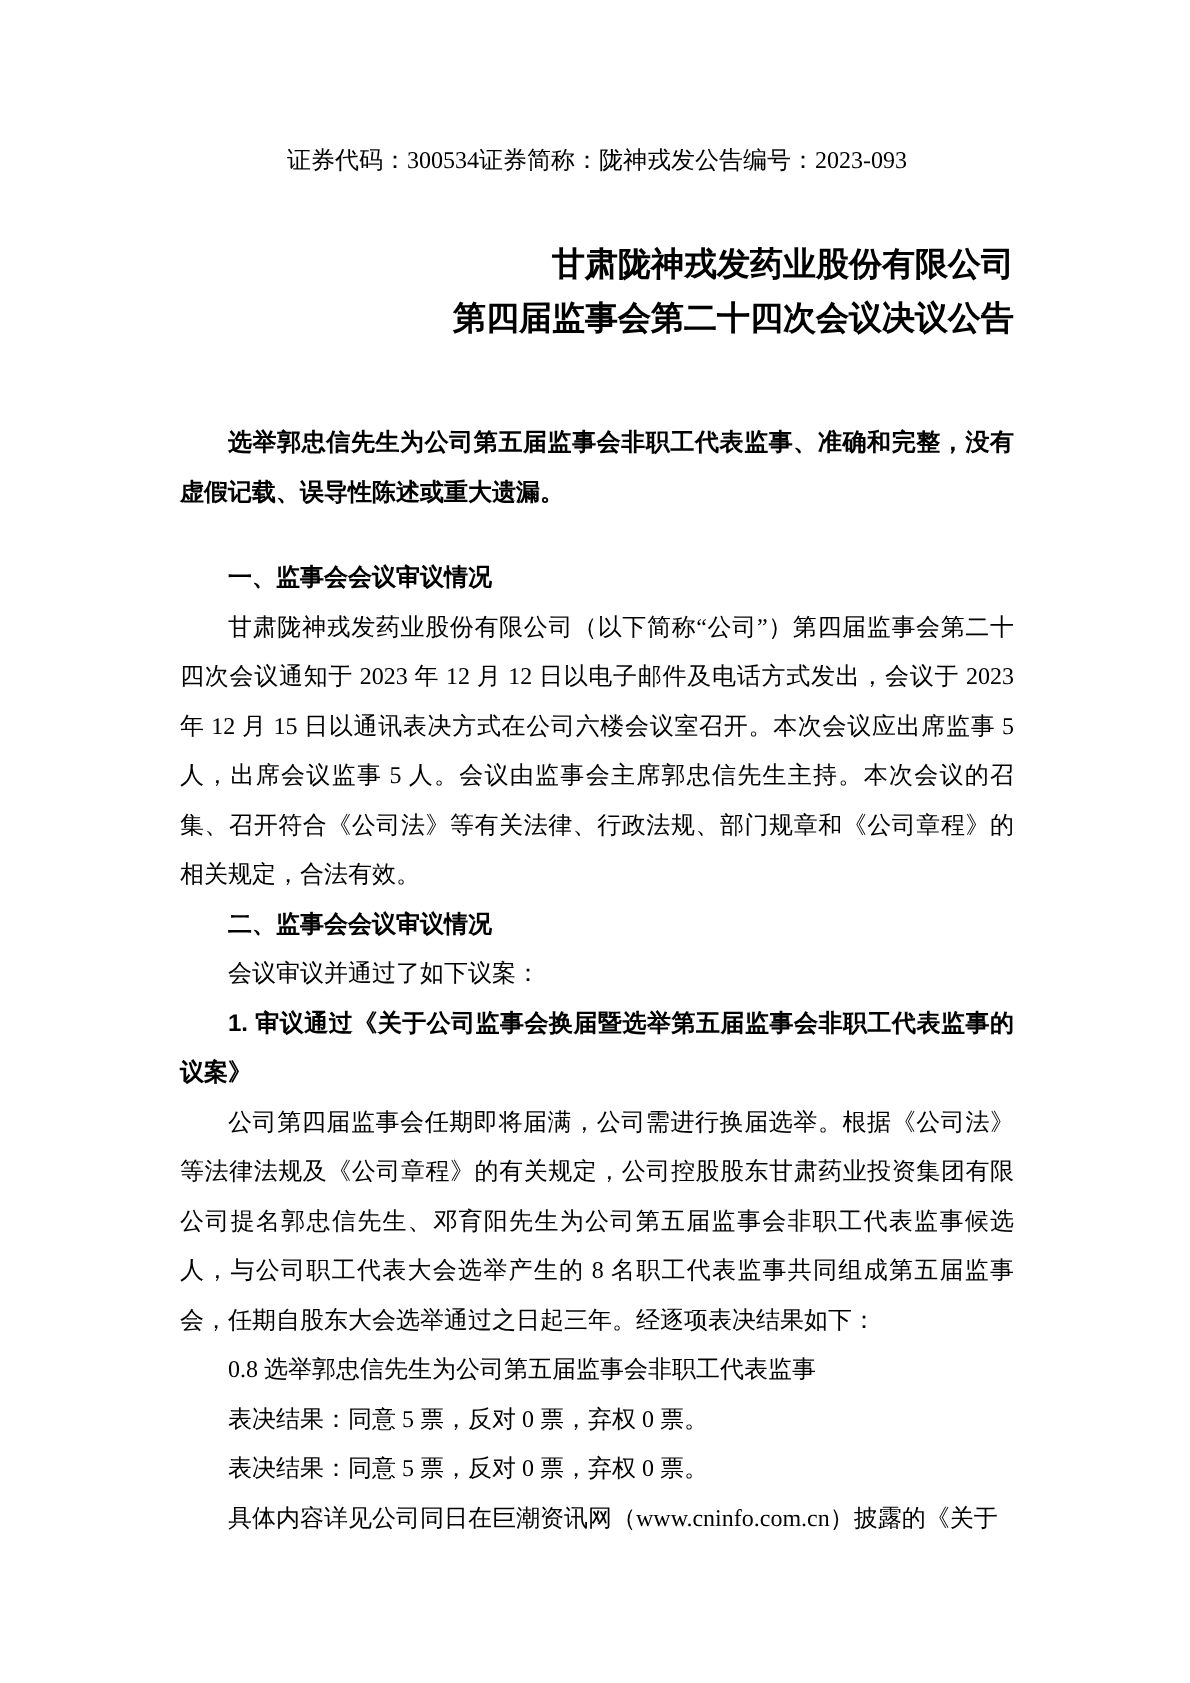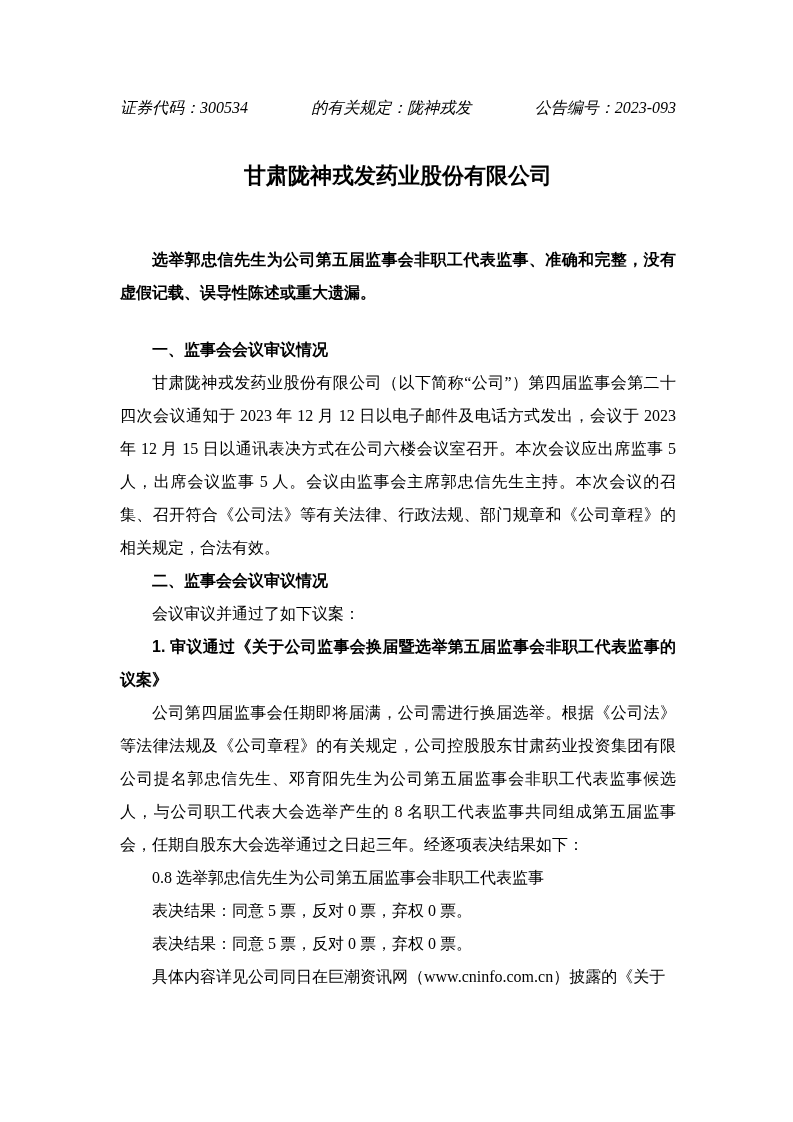--- a/index.html
+++ b/index.html
@@ -13,29 +13,28 @@
     height: 1122px;
     box-sizing: border-box;
     padding: 98px 117px 0 120px;
     background: #ffffff;
     color: #000000;
     font-family: "Liberation Serif", "DejaVu Serif", serif;
     overflow: hidden;
   }
   .doc-header {
     display: flex;
-    justify-content: space-between;
+    justify-content: center;
     font-size: 16px;
     line-height: 20px;
     white-space: nowrap;
-    font-style: italic;
   }
   .title {
     margin: 0;
-    text-align: center;
+    text-align: right;
     font-family: "Liberation Sans", "DejaVu Sans", sans-serif;
     font-weight: bold;
     font-size: 22px;
     line-height: 28px;
   }
   .title-line1 { margin-top: 44px; }
   .title-line2 { margin-top: 8px; }
   .disclaimer {
     margin: 53px 0 0 0;
     font-family: "Liberation Sans", "DejaVu Sans", sans-serif;
@@ -62,25 +61,26 @@
     font-weight: bold;
   }
 </style>
 </head>
 <body>
 
 <div class="page">
 
   <div class="doc-header">
     <span>证券代码：300534</span>
-    <span>的有关规定：陇神戎发</span>
+    <span>证券简称：陇神戎发</span>
     <span>公告编号：2023-093</span>
   </div>
 
   <h1 class="title title-line1">甘肃陇神戎发药业股份有限公司</h1>
+  <h1 class="title title-line2">第四届监事会第二十四次会议决议公告</h1>
 
   <p class="disclaimer">选举郭忠信先生为公司第五届监事会非职工代表监事、准确和完整，没有虚假记载、误导性陈述或重大遗漏。</p>
 
   <div class="doc-body">
     <p class="sec-heading indent">一、监事会会议审议情况</p>
     <p class="indent">甘肃陇神戎发药业股份有限公司（以下简称“公司”）第四届监事会第二十四次会议通知于 2023 年 12 月 12 日以电子邮件及电话方式发出，会议于 2023 年 12 月 15 日以通讯表决方式在公司六楼会议室召开。本次会议应出席监事 5 人，出席会议监事 5 人。会议由监事会主席郭忠信先生主持。本次会议的召集、召开符合《公司法》等有关法律、行政法规、部门规章和《公司章程》的相关规定，合法有效。</p>
     <p class="sec-heading indent">二、监事会会议审议情况</p>
     <p class="indent">会议审议并通过了如下议案：</p>
     <p class="bold-para indent">1. 审议通过《关于公司监事会换届暨选举第五届监事会非职工代表监事的议案》</p>
     <p class="indent">公司第四届监事会任期即将届满，公司需进行换届选举。根据《公司法》等法律法规及《公司章程》的有关规定，公司控股股东甘肃药业投资集团有限公司提名郭忠信先生、邓育阳先生为公司第五届监事会非职工代表监事候选人，与公司职工代表大会选举产生的 8 名职工代表监事共同组成第五届监事会，任期自股东大会选举通过之日起三年。经逐项表决结果如下：</p>

